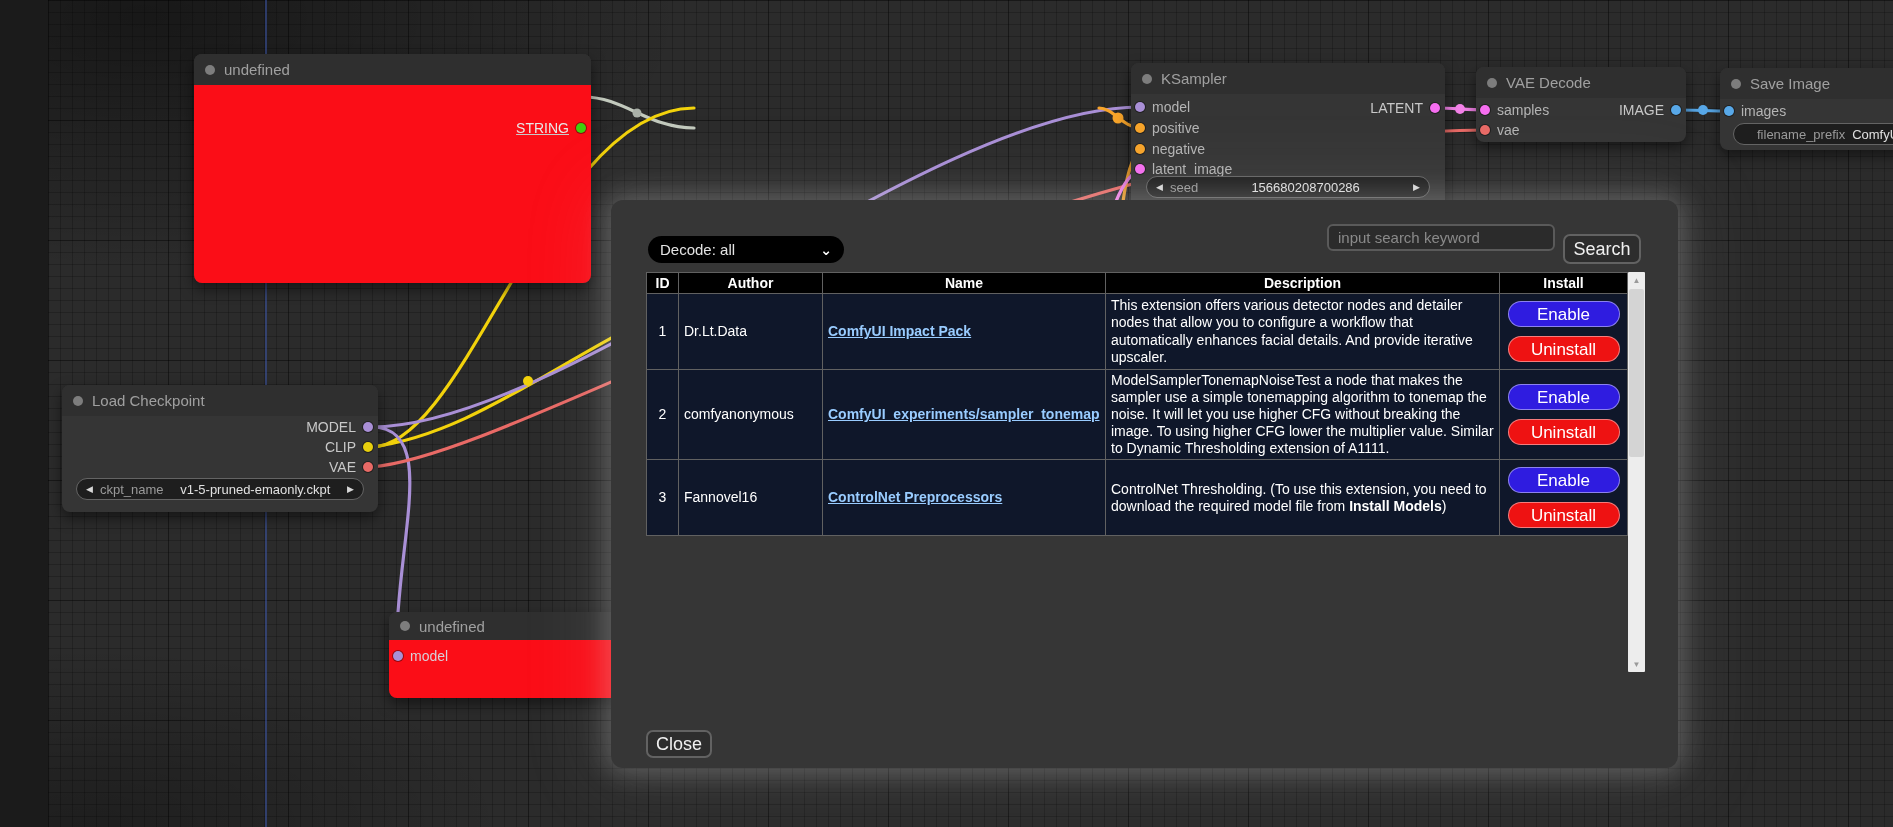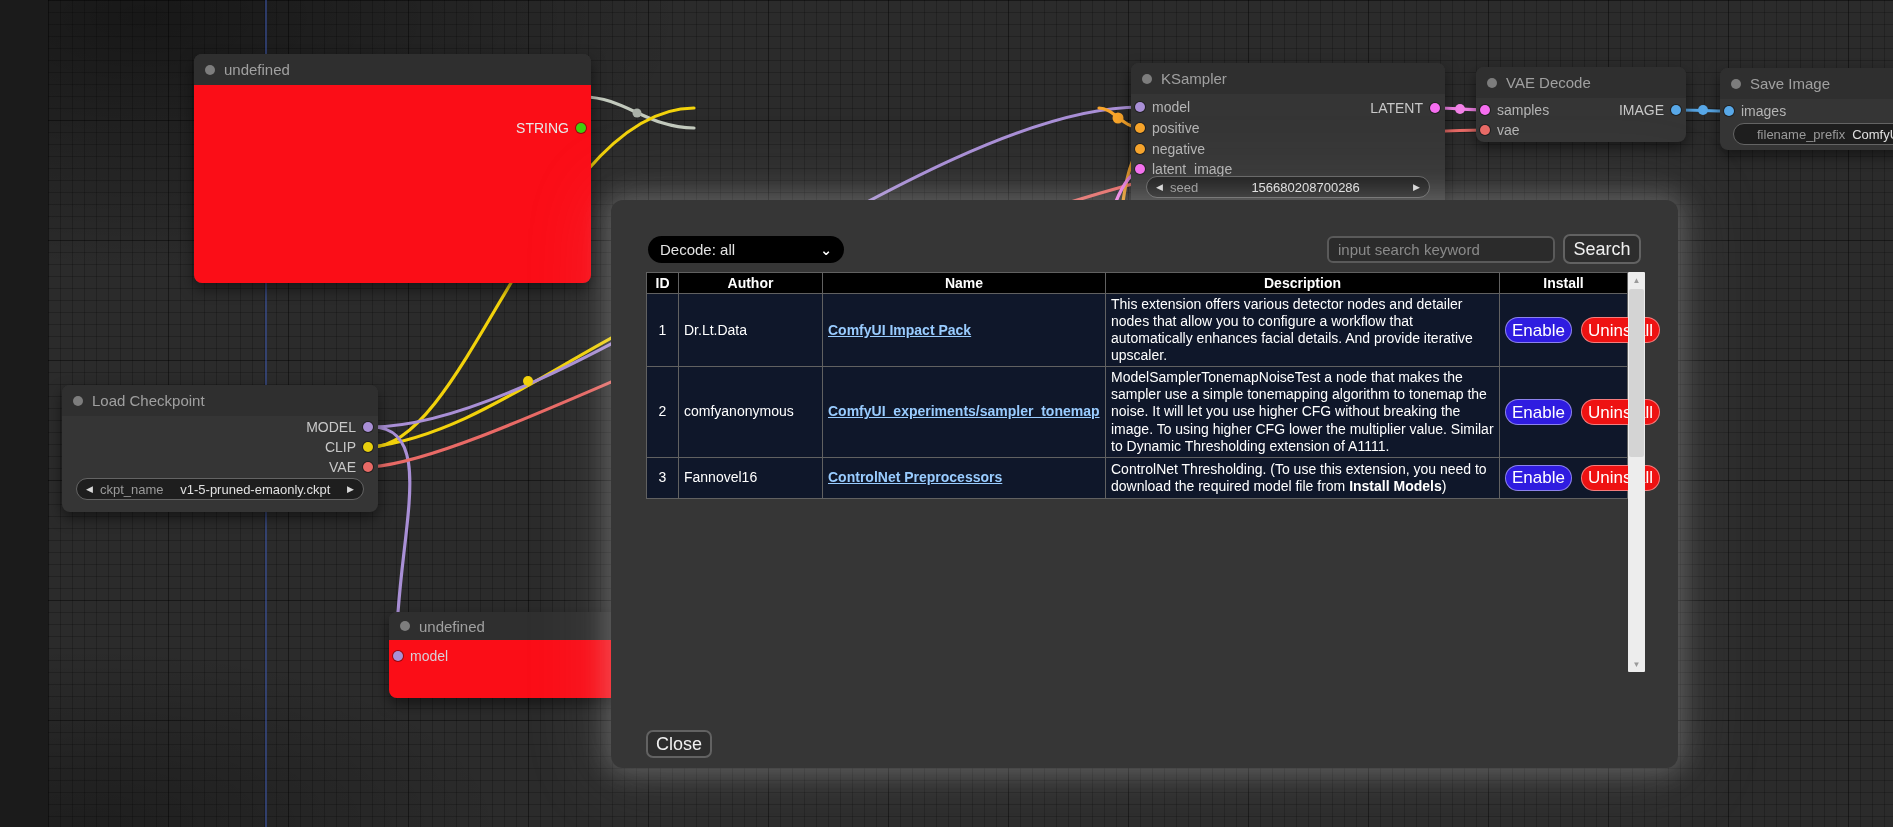--- a/index.html
+++ b/index.html
@@ -44,37 +44,37 @@
   .widget.noarrow .wval{text-align:center;}
 
   
   .dialog{position:absolute;left:563px;top:200px;width:1067px;height:568px;z-index:10;
         background:#363636;border-radius:12px;
         box-shadow:0 0 26px 6px rgba(235,235,235,.22), 0 0 75px 20px rgba(200,200,200,.10);}
   .filter-select{position:absolute;left:37px;top:36px;width:196px;height:27px;background:#000;
         border-radius:14px;color:#e3e3e3;font-size:15px;display:flex;align-items:center;
         justify-content:space-between;padding:0 12px;cursor:pointer;}
   .filter-select .chev{font-weight:700;color:#fff;font-size:14px;line-height:10px;}
-  .search-input{position:absolute;left:716px;top:36px;width:228px;height:27px;background:#2b2b2b;
+  .search-input{position:absolute;left:716px;top:24px;width:228px;height:27px;background:#2b2b2b;
         border:2px solid #5a5a5a;border-radius:6px;color:#14b8a6;font-size:15px;padding:0 9px;outline:none;}
   .search-input::placeholder{color:#8a8a8a;}
   .btn-plain{background:#2d2d2d;border:2px solid #626262;border-radius:7px;color:#f0f0f0;
         font-size:18px;font-family:inherit;cursor:pointer;}
   .search-btn{position:absolute;left:952px;top:34px;width:78px;height:30px;}
   .close-btn{position:absolute;left:35px;top:530px;width:66px;height:28px;}
 
   .grid-wrap{position:absolute;left:35px;top:72px;width:999px;height:400px;}
   table.ext{border-collapse:collapse;table-layout:fixed;width:981px;background:#0f172a;
         color:#fff;font-size:14px;}
   table.ext th,table.ext td{border:1px solid #616161;}
   table.ext th{background:#000;font-weight:700;padding:2px 2px;font-size:14px;height:20px;}
   table.ext td{padding:2px 5px;vertical-align:middle;line-height:1.22;}
   td.c{text-align:center;}
   a.ext-link{color:#99ccff;font-weight:700;text-decoration:underline;cursor:pointer;}
-  .install-cell{display:flex;flex-direction:row;align-items:center;gap:9px;padding:5px 0;}
+  .install-cell{display:flex;flex-direction:column;align-items:center;gap:9px;padding:5px 0;}
   .btn-enable,.btn-uninstall{width:112px;height:26px;border-radius:13px;color:#fff;font-size:17px;
         font-family:inherit;border:1px solid rgba(255,255,255,.45);cursor:pointer;line-height:1;}
   .btn-enable{background:#2f1ce0;}
   .btn-uninstall{background:#ee1212;}
 
   .scrollbar{position:absolute;left:982px;top:0;width:17px;height:400px;background:#ededed;
         border-radius:1px;}
   .sb-arrow{position:absolute;left:0;width:17px;height:16px;display:flex;align-items:center;
         justify-content:center;color:#9a9a9a;font-size:8px;}
   .sb-up{top:0;} .sb-down{bottom:0;}
@@ -109,21 +109,21 @@
       <circle cx="1655" cy="110" r="5" fill="#58a8e8"></circle>
     </g>
   </svg>
 
   <div class="node error" style="left:146px;top:54px;width:397px;height:229px;">
     <div class="title">
       <span class="tdot"></span>
       <span>undefined</span>
     </div>
     <div class="body" style="height:198px;">
-      <div class="slot out" style="top:33px;">
+      <div class="slot out" style="top:33px;text-decoration:underline;">
         <span class="pdot" style="background:#3fd10e;"></span>
         <span style="color:#e8e8e8;">STRING</span>
       </div>
     </div>
   </div>
 
 
   <div class="node" style="left:1083px;top:63px;width:314px;height:152px;">
     <div class="title">
       <span class="tdot"></span>

